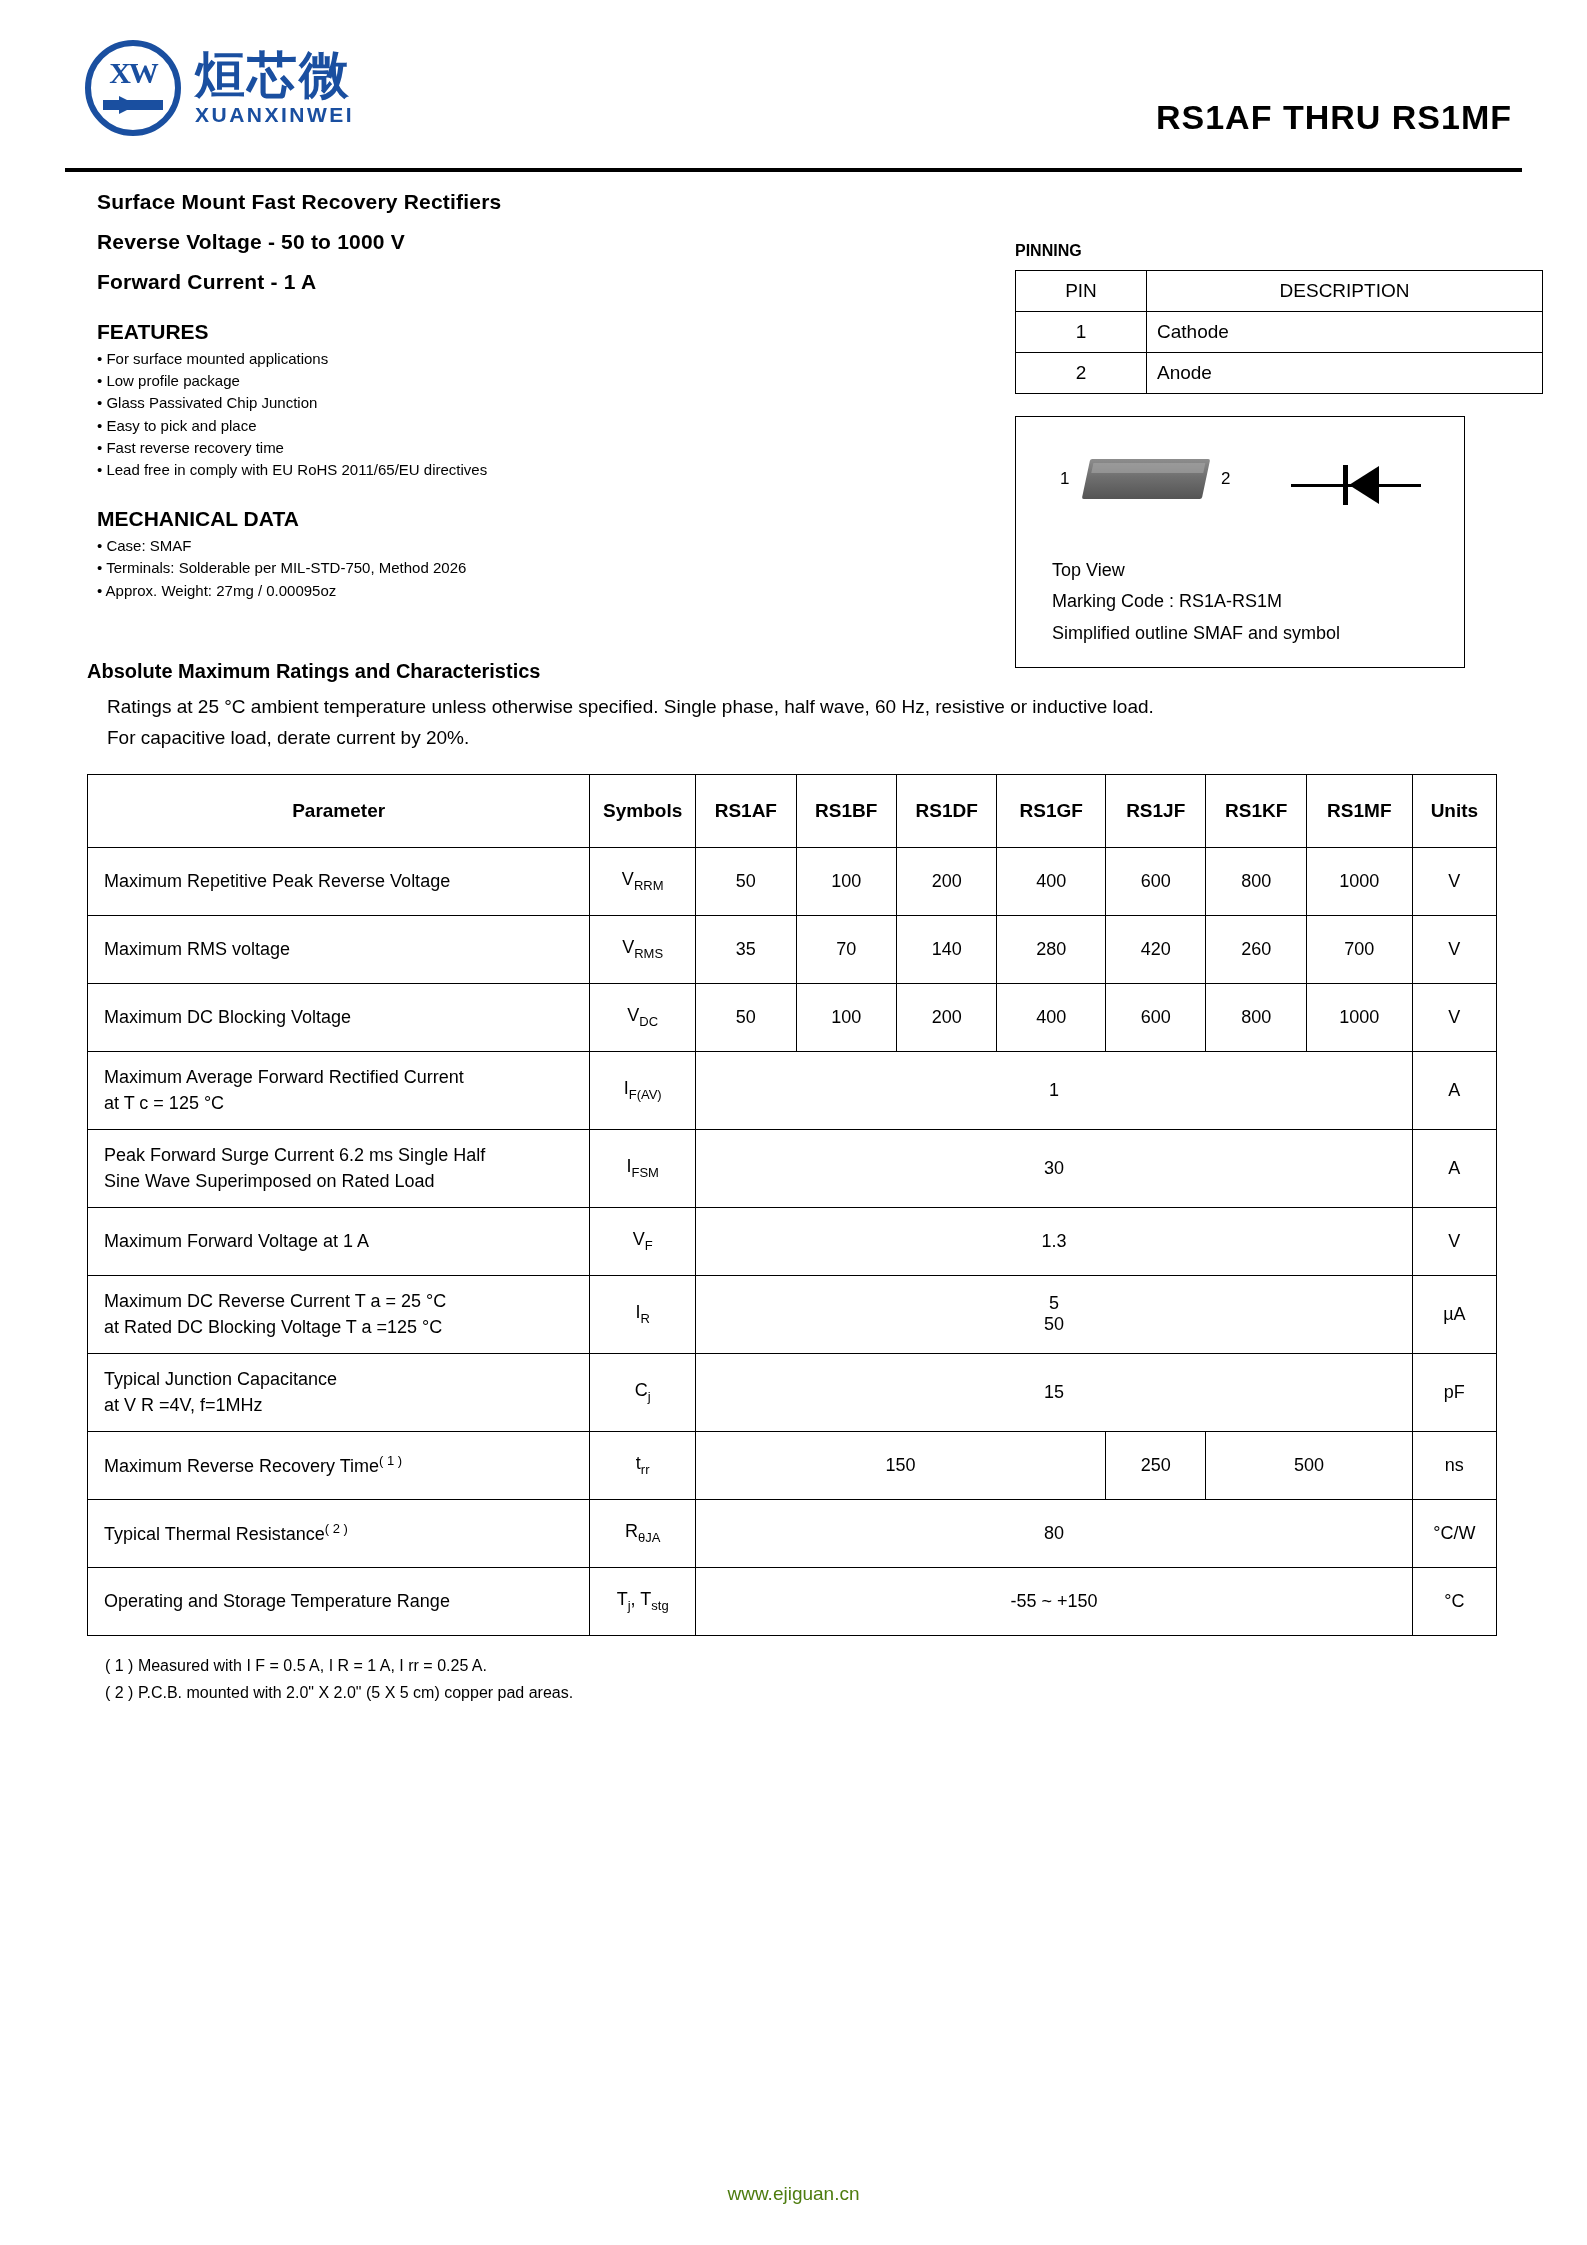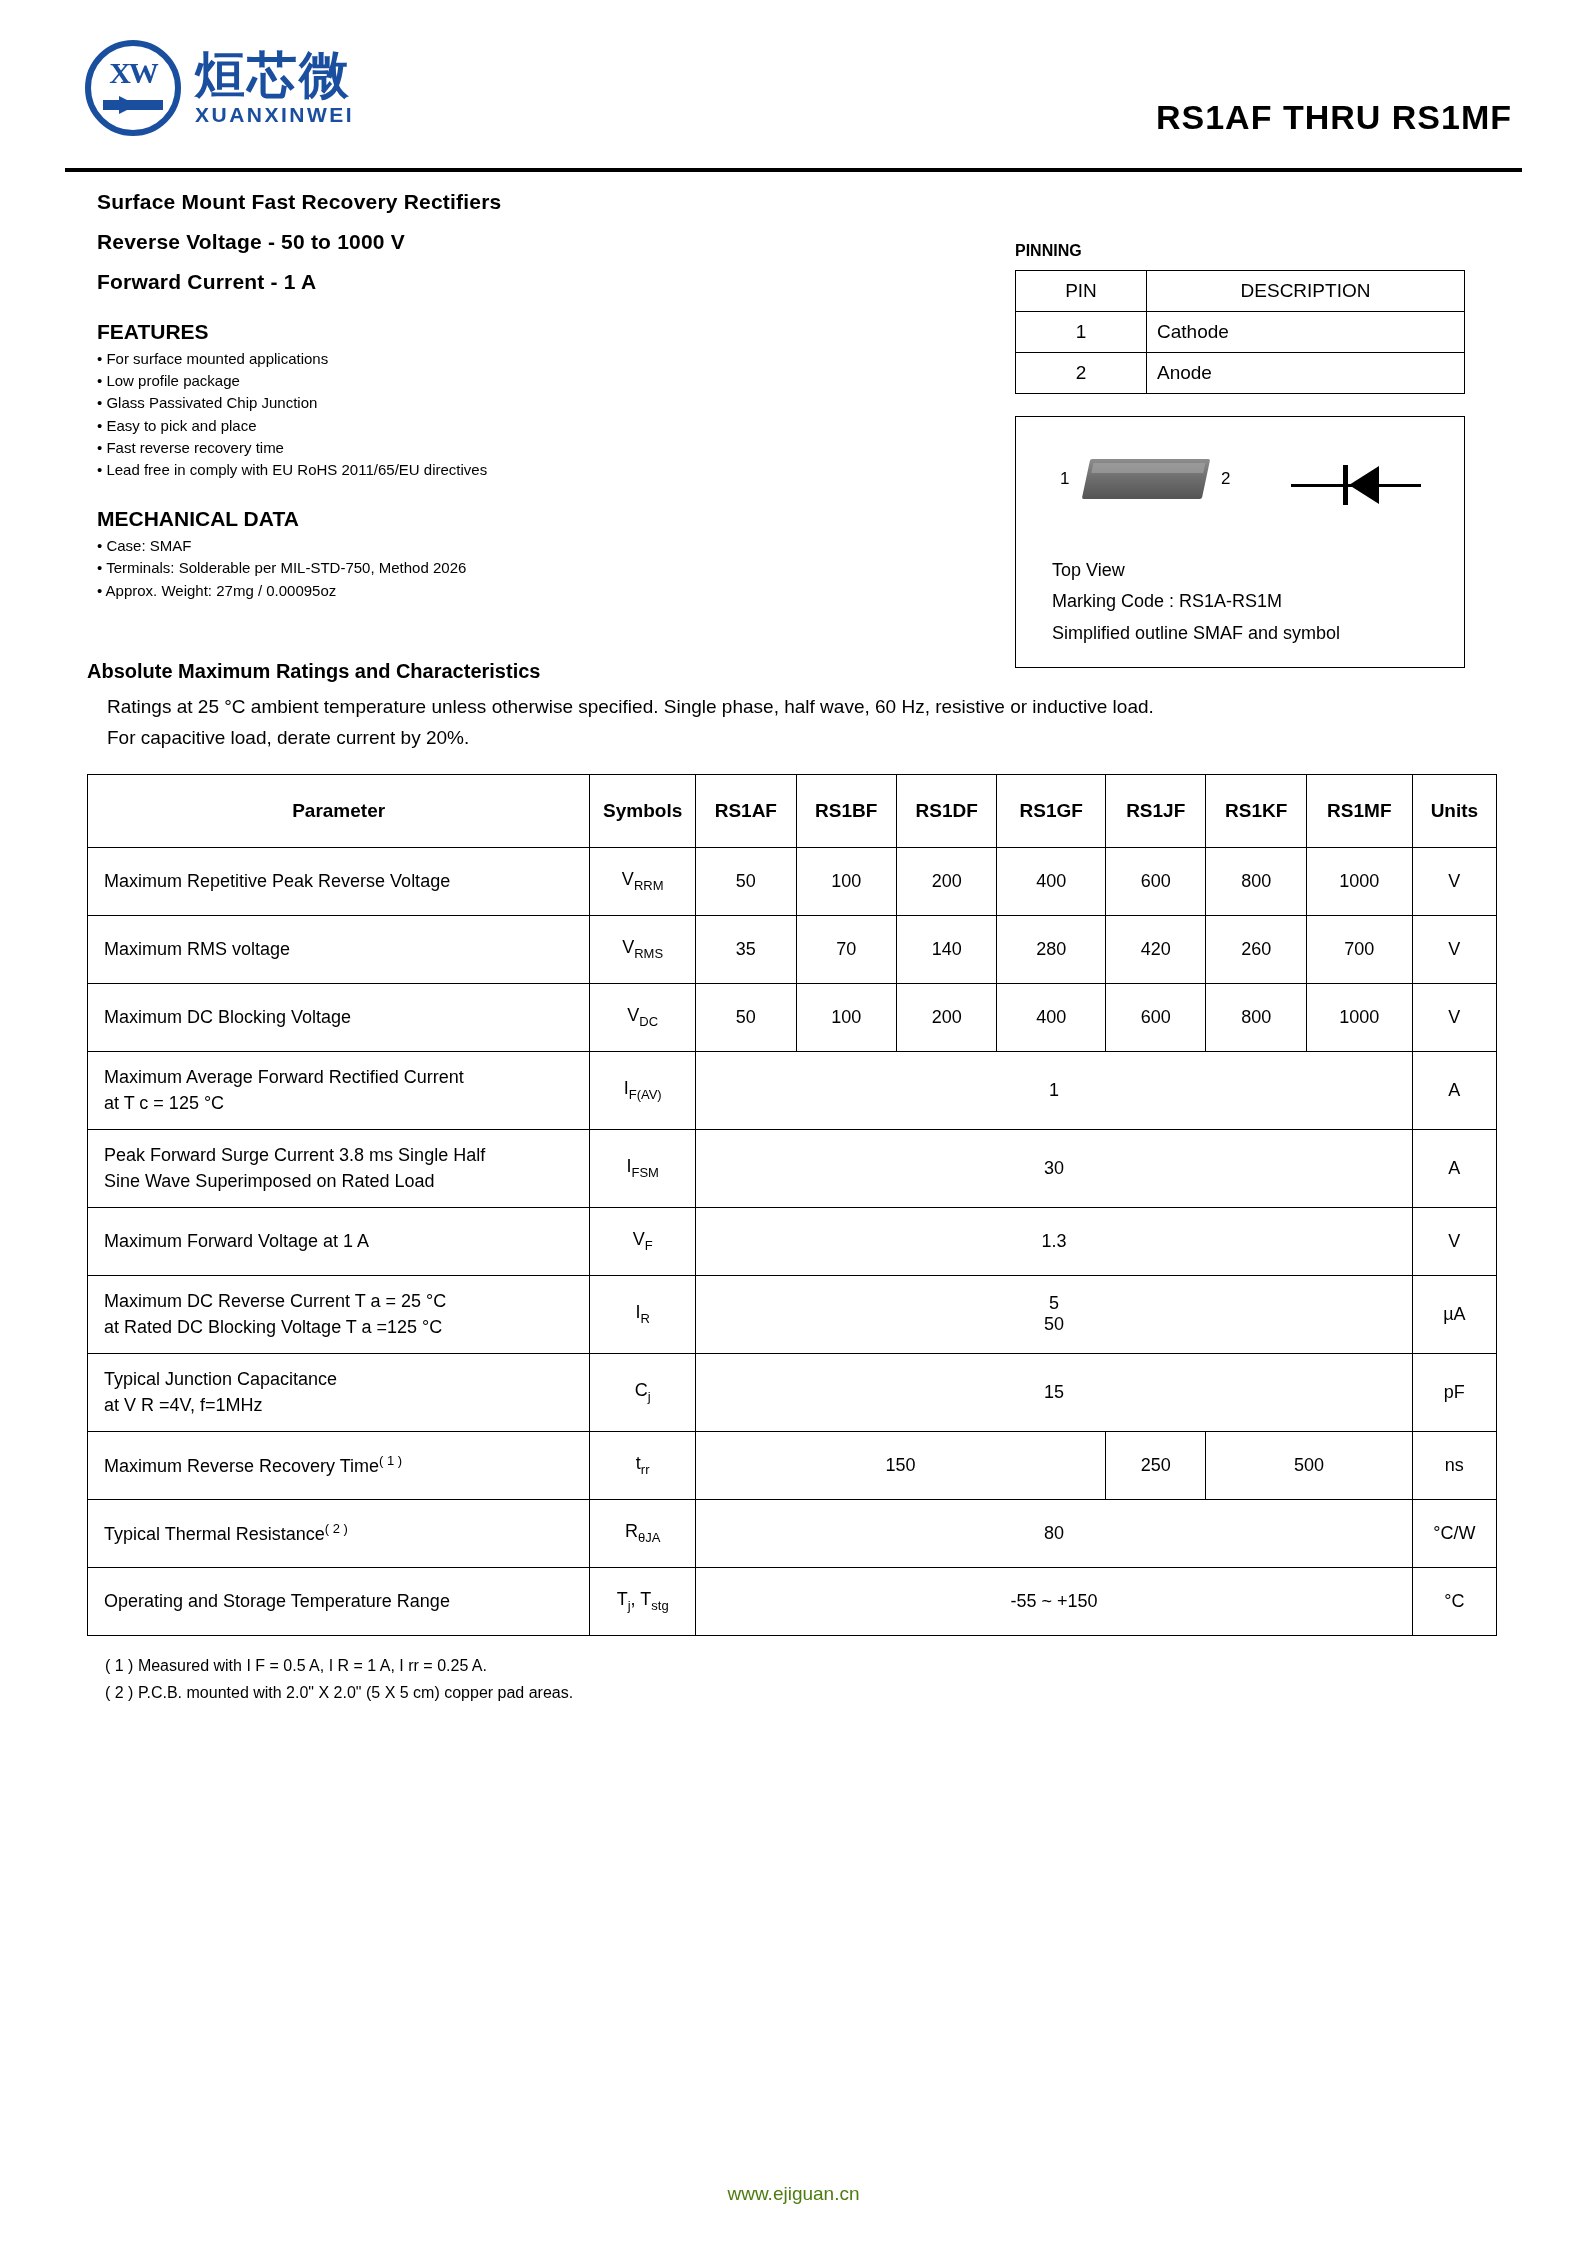--- a/index.html
+++ b/index.html
@@ -144,21 +144,21 @@
     top: 52px;
     width: 450px;
   }
   .pinning-title {
     font-size: 16px;
     font-weight: bold;
     margin-bottom: 10px;
   }
   table.pin-table {
     border-collapse: collapse;
-    width: 450px;
+    width: 528px;
     font-size: 19px;
   }
   table.pin-table td {
     border: 1px solid #000;
     height: 36px;
     padding: 2px 10px;
   }
   table.pin-table td.c {
     text-align: center;
     width: 110px;
@@ -475,21 +475,21 @@
           <div>Maximum Average Forward Rectified Current</div>
           <div>at T c = 125 °C</div>
         </td>
         <td class="ctr"><span>I</span><span class="sub">F(AV)</span></td>
         <td class="ctr" colspan="7">1</td>
         <td class="ctr">A</td>
       </tr>
 
       <tr class="rowh2">
         <td class="param">
-          <div>Peak Forward Surge Current 3.8 ms Single Half</div>
+          <div>Peak Forward Surge Current 6.2 ms Single Half</div>
           <div>Sine Wave Superimposed on Rated Load</div>
         </td>
         <td class="ctr"><span>I</span><span class="sub">FSM</span></td>
         <td class="ctr" colspan="7">30</td>
         <td class="ctr">A</td>
       </tr>
 
       <tr class="rowh">
         <td class="param">Maximum  Forward Voltage at 1 A</td>
         <td class="ctr"><span>V</span><span class="sub">F</span></td>

